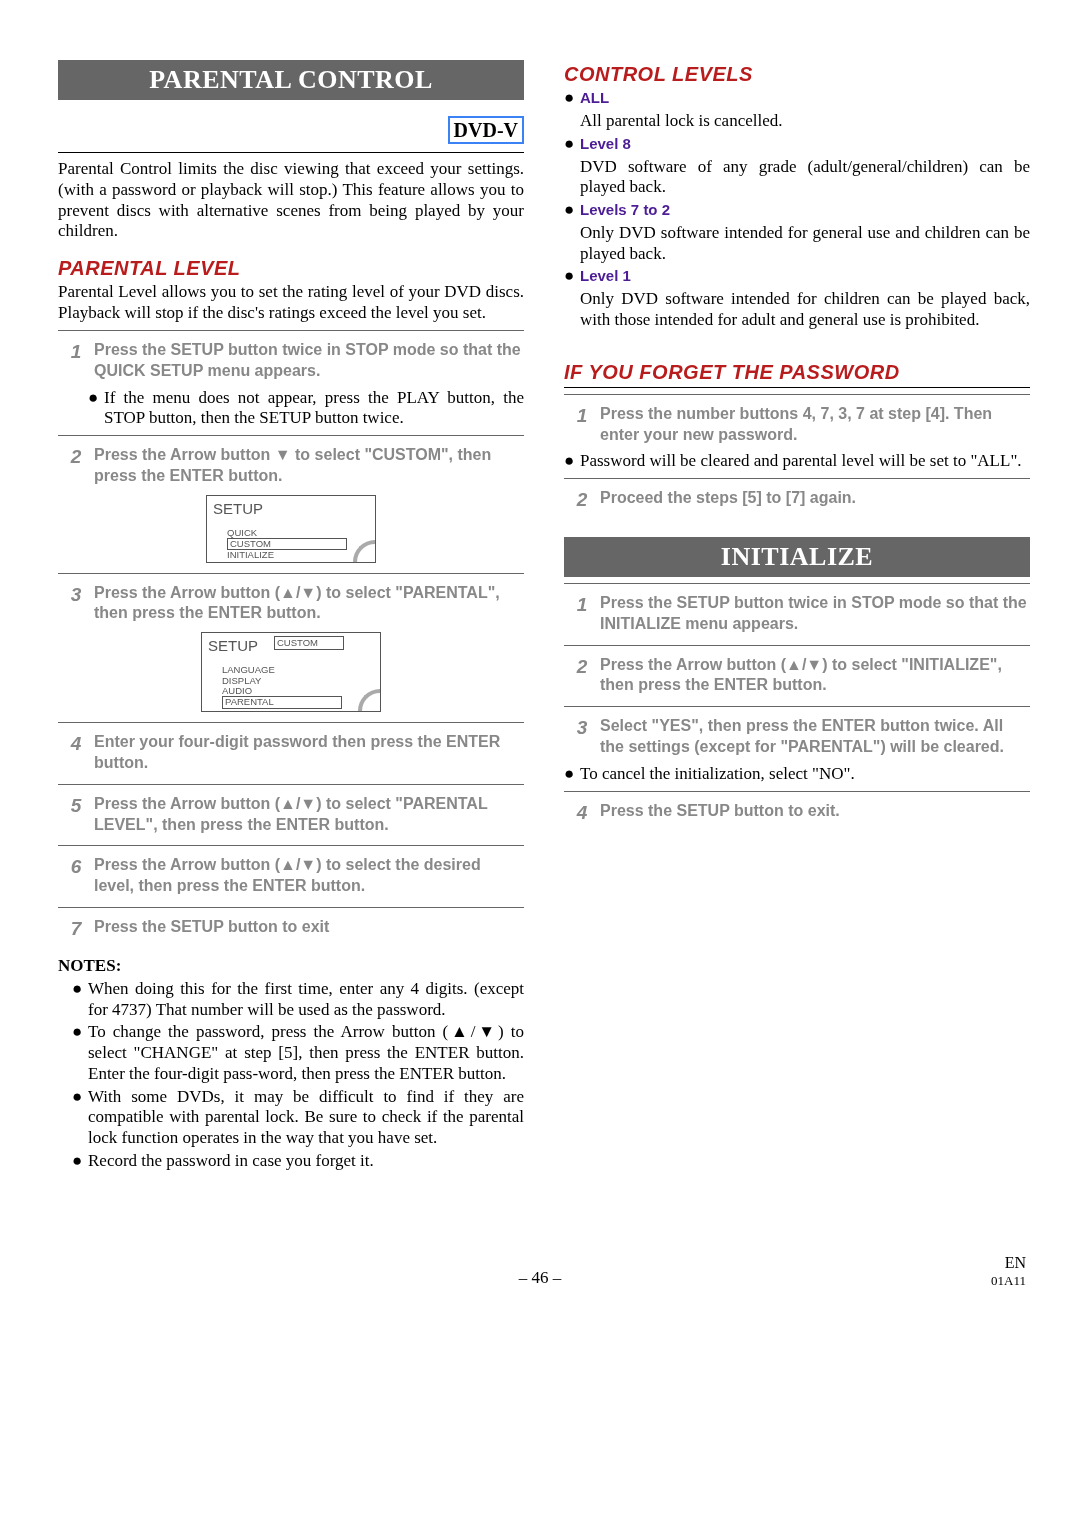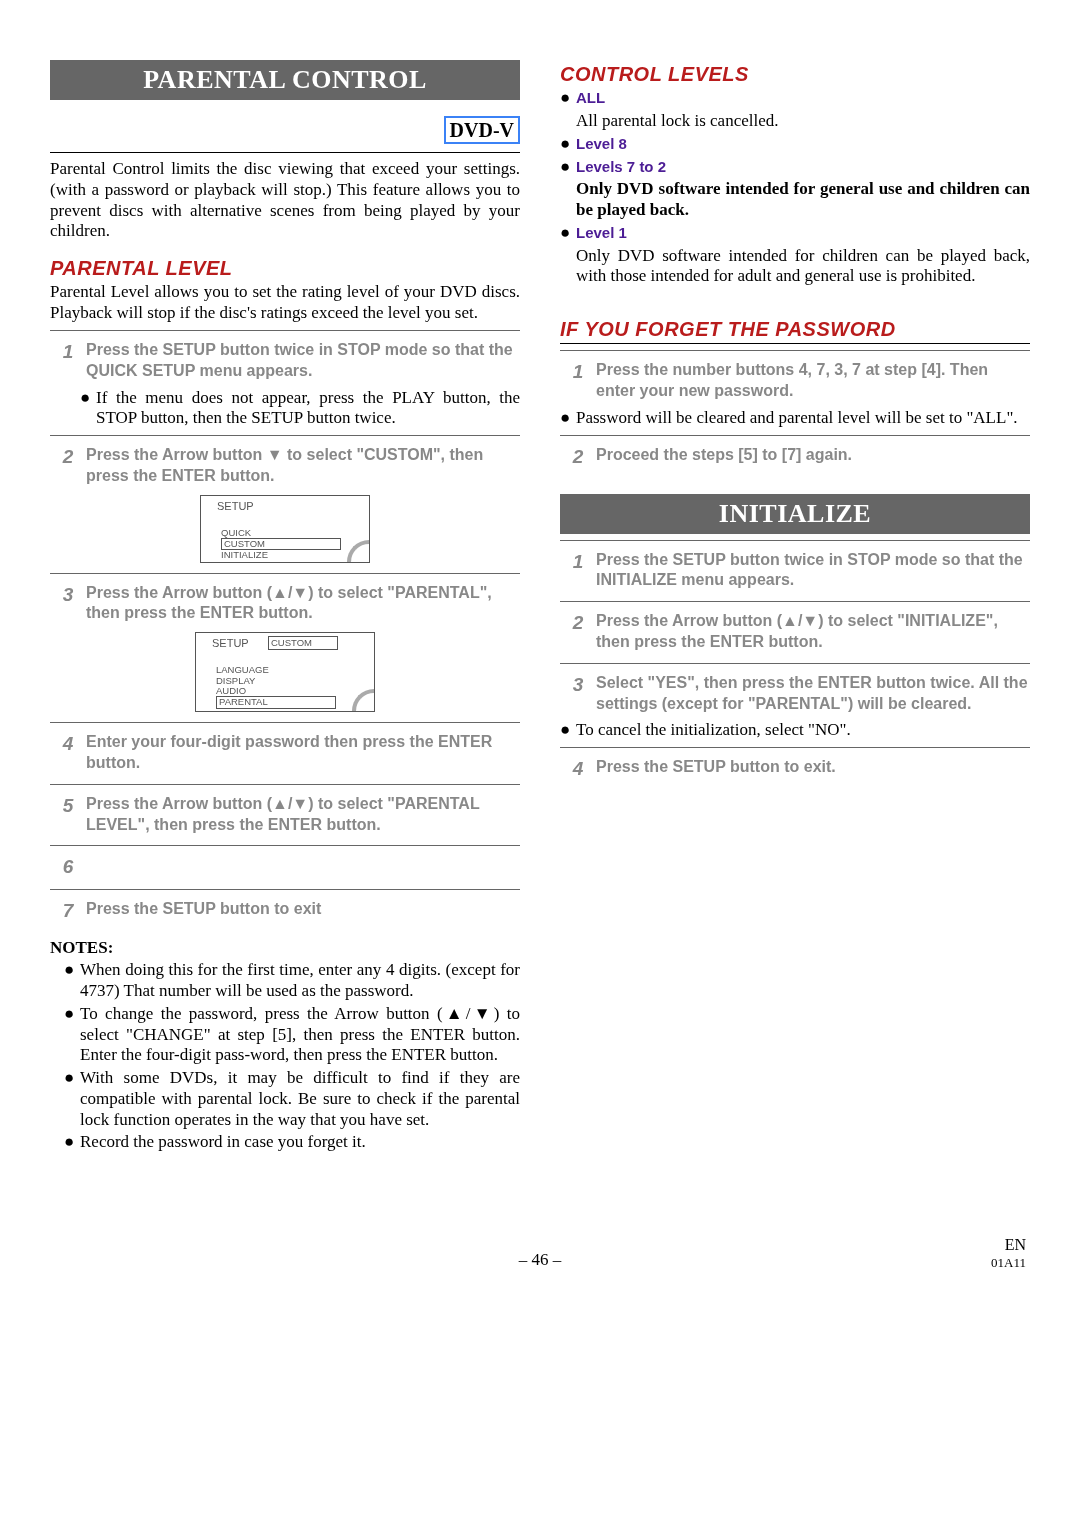--- a/index.html
+++ b/index.html
@@ -8,20 +8,21 @@
     font-size: 17px;
     line-height: 1.22;
     margin: 0;
     padding: 60px 50px 40px 50px;
     width: 1080px;
     color: #000;
   }
   .two-col {
     display: flex;
     gap: 40px;
+    margin-left: 8px;
   }
   .col { width: 480px; }
   .block-title {
     background: #666;
     color: #fff;
     font-family: "Times New Roman", serif;
     font-weight: bold;
     font-size: 26px;
     text-align: center;
     padding: 4px 6px;
@@ -107,22 +108,22 @@
   }
   .diagram .d-outer {
     border: 1px solid #555;
     height: 68px;
     position: relative;
     overflow: hidden;
     background: #fff;
   }
   .diagram .d-title {
     position: absolute;
-    top: 4px; left: 16px;
-    font-size: 11px;
+    top: 4px; left: 6px;
+    font-size: 15px;
   }
   .diagram .d-title-box {
     position: absolute;
     top: 3px; left: 72px;
     width: 70px;
     border: 1px solid #555;
     padding: 0 2px;
     font-size: 9.5px;
   }
   .diagram .d-list {
@@ -221,20 +222,21 @@
       <div class="step-text">Enter your four-digit password then press the ENTER button.</div>
     </div>
     <hr class="hr-med">
     <div class="step">
       <div class="step-num">5</div>
       <div class="step-text">Press the Arrow button (▲/▼) to select "PARENTAL LEVEL", then press the ENTER button.</div>
     </div>
     <hr class="hr-med">
     <div class="step">
       <div class="step-num">6</div>
+      <div class="step-text">Press the Arrow button (▲/▼) to select the desired level, then press the ENTER button.</div>
     </div>
     <hr class="hr-med">
     <div class="step">
       <div class="step-num">7</div>
       <div class="step-text">Press the SETUP button to exit</div>
     </div>
 
     <div class="notes-head">NOTES:</div>
     <div class="bullet-row bullet-pad">
       <div class="dot">●</div>
@@ -260,26 +262,27 @@
     <div class="bullet-row">
       <div class="dot">●</div>
       <div class="txt"><span class="level-head">ALL</span></div>
     </div>
     <div style="padding-left:16px;">All parental lock is cancelled.</div>
 
     <div class="bullet-row">
       <div class="dot">●</div>
       <div class="txt"><span class="level-head">Level 8</span></div>
     </div>
+    <div style="padding-left:16px; text-align:justify;">DVD software of any grade (adult/general/children) can be played back.</div>
 
     <div class="bullet-row">
       <div class="dot">●</div>
       <div class="txt"><span class="level-head">Levels 7 to 2</span></div>
     </div>
-    <div style="padding-left:16px; text-align:justify;font-weight:bold;">Only DVD software intended for general use and children can be played back.</div>
+    <div style="padding-left:16px; text-align:justify;">Only DVD software intended for general use and children can be played back.</div>
 
     <div class="bullet-row">
       <div class="dot">●</div>
       <div class="txt"><span class="level-head">Level 1</span></div>
     </div>
     <div style="padding-left:16px; text-align:justify;">Only DVD software intended for children can be played back, with those intended for adult and general use is prohibited.</div>
 
     <div class="subhead" style="margin-top:30px;">IF YOU FORGET THE PASSWORD</div>
     <hr class="hr-thin">
     <hr class="hr-med">

